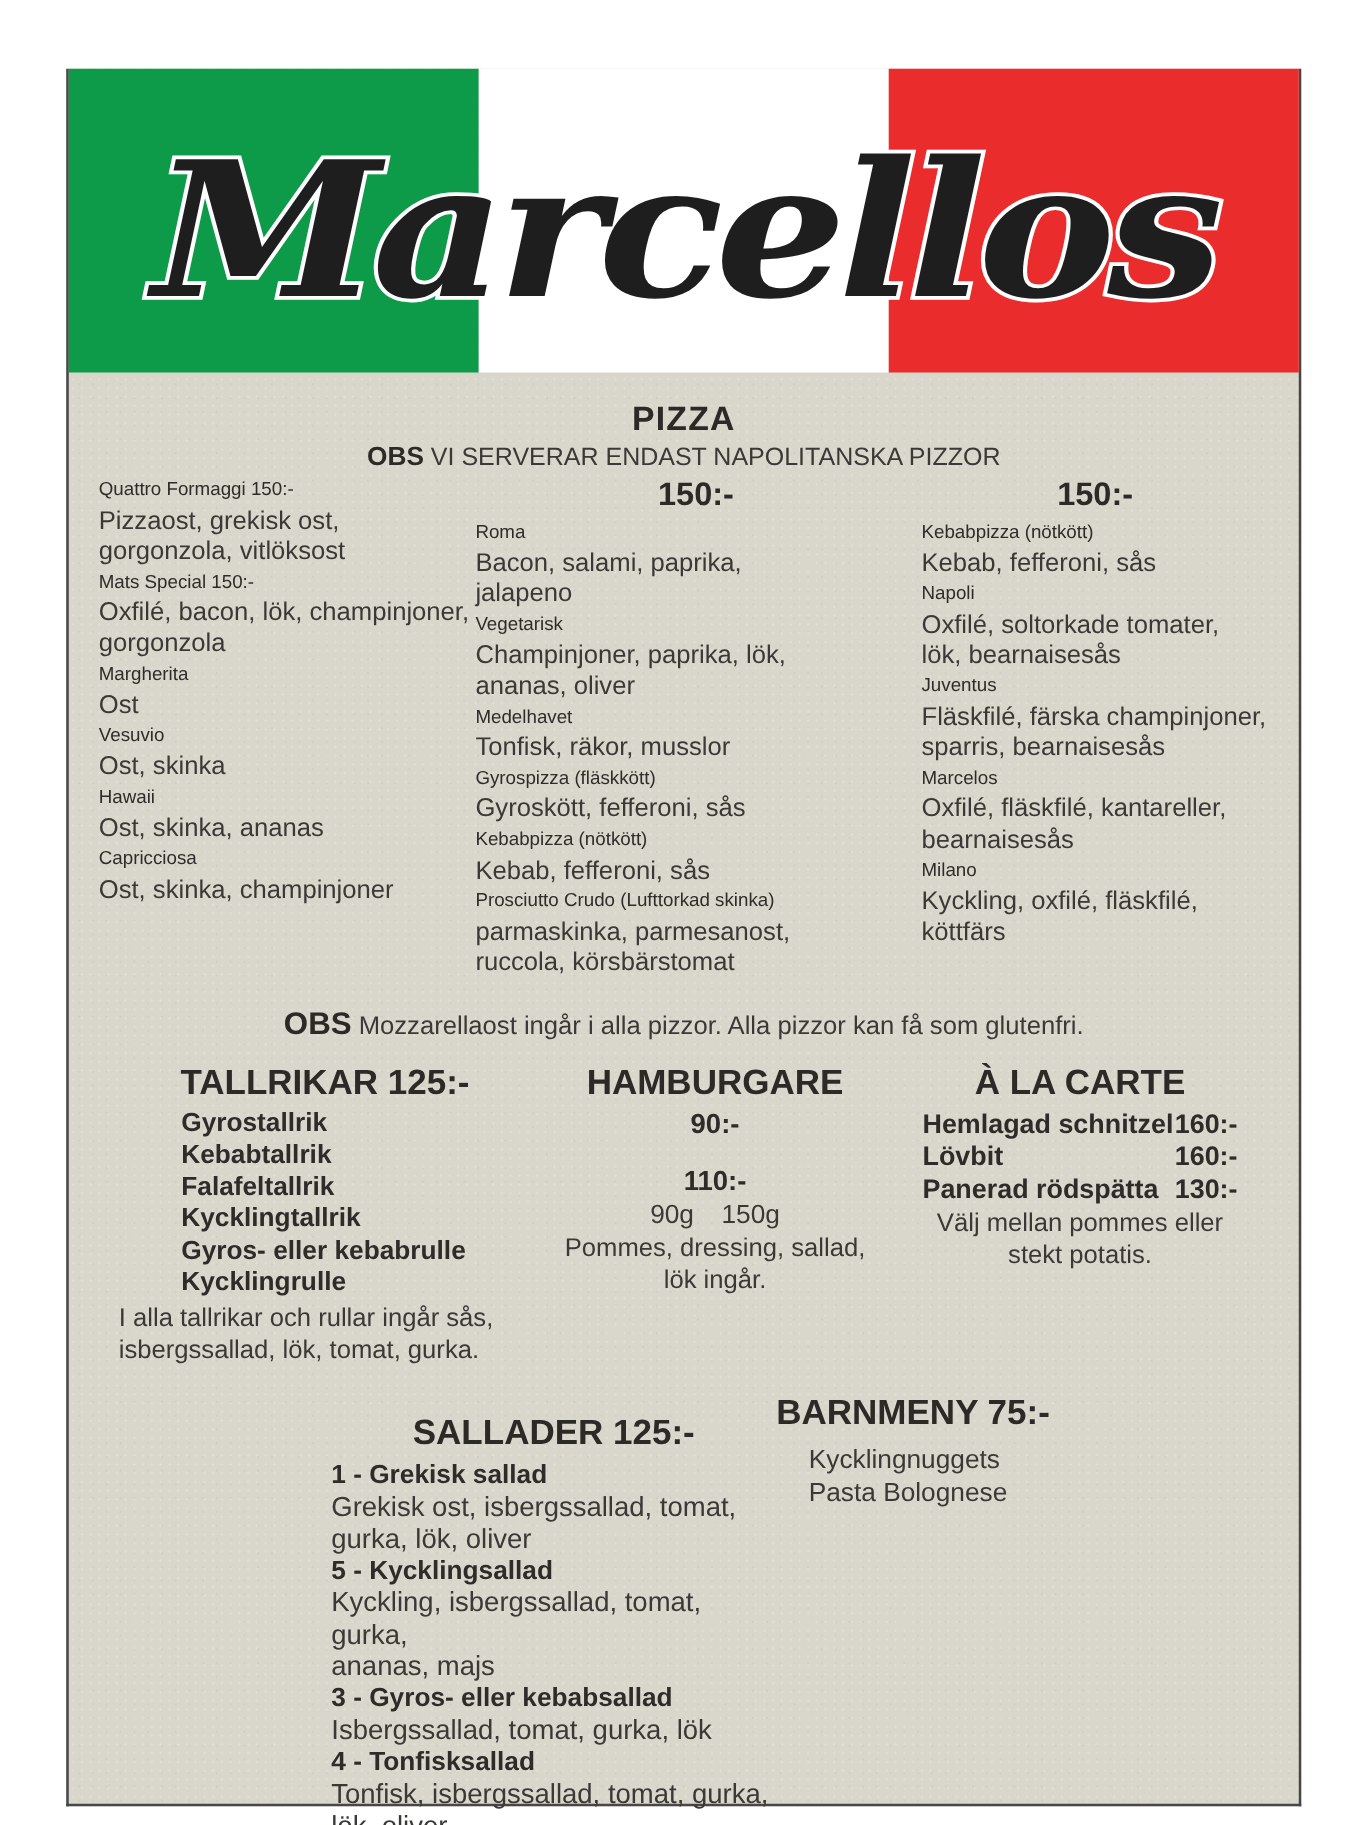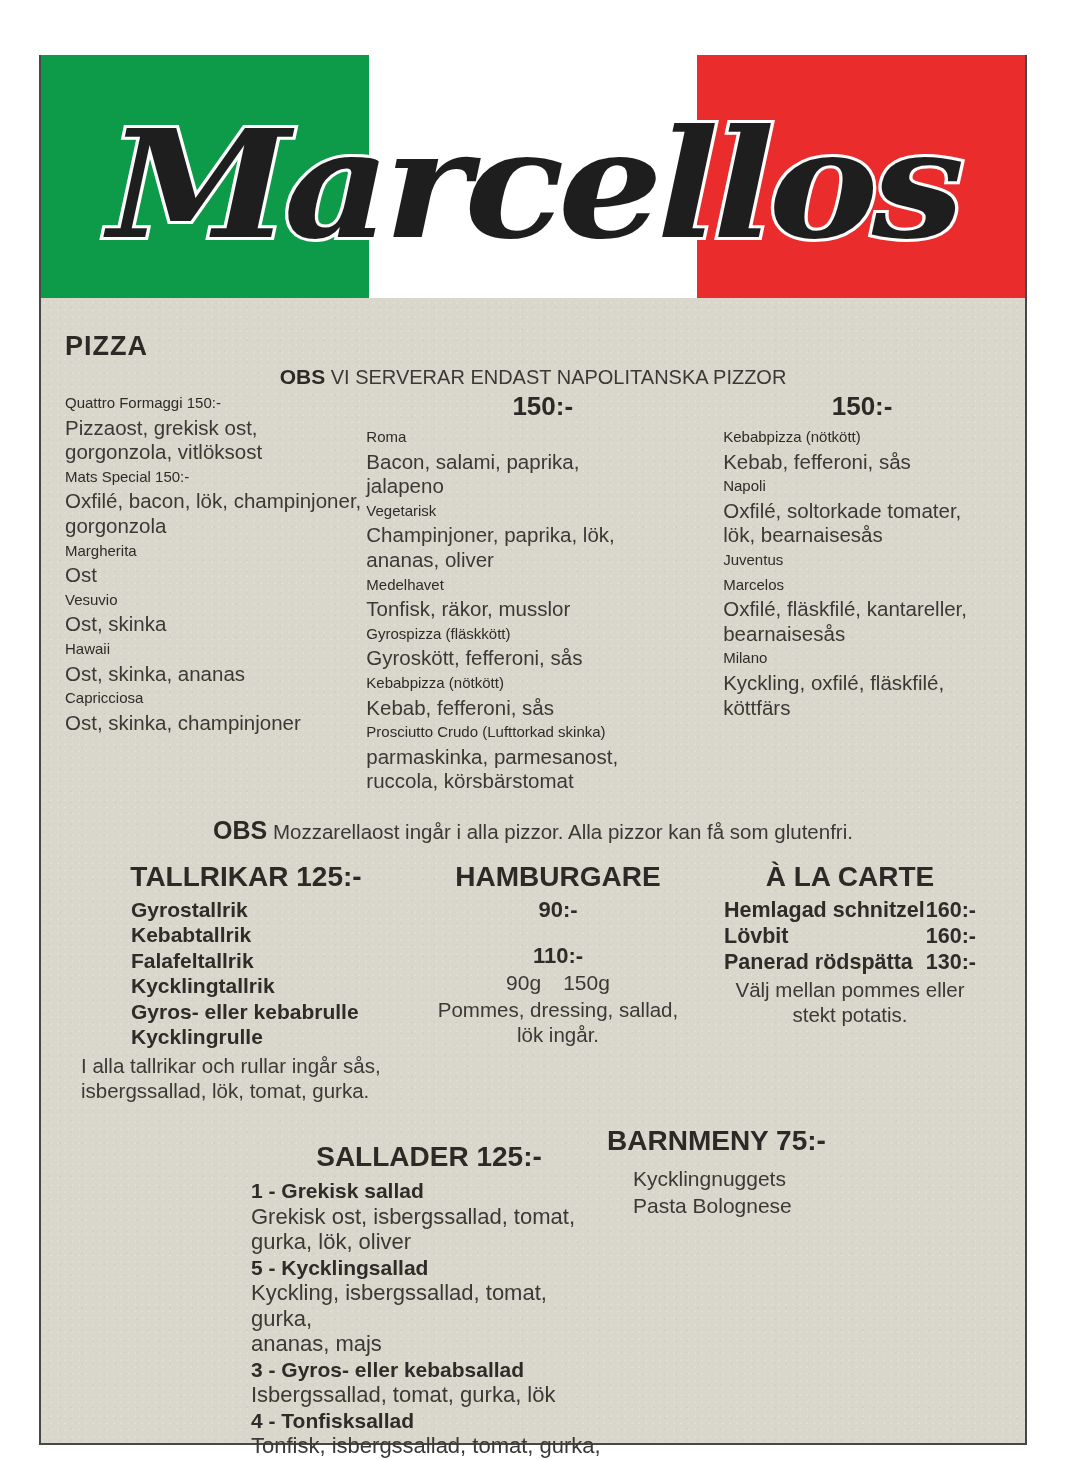--- a/index.html
+++ b/index.html
@@ -5,21 +5,21 @@
   * { margin:0; padding:0; box-sizing:border-box; }
   html,body { background:#ffffff; }
   body {
     width:1080px; height:1460px;
     font-family:"Liberation Sans","DejaVu Sans",sans-serif;
     color:#3b3935;
   }
   .page { position:relative; width:1080px; height:1460px; background:#ffffff; overflow:hidden; }
 
   .card {
-    position:absolute; left:39px; top:55px; width:988px; height:1390px;
+    position:absolute; left:53px; top:55px; width:988px; height:1390px;
     background-color:#d9d6cc;
     background-image:
       radial-gradient(rgba(255,255,255,.20) 1px, transparent 1px),
       radial-gradient(rgba(110,104,88,.07) 1px, transparent 1px);
     background-size:7px 7px, 11px 11px;
     background-position:0 0, 3px 5px;
     border:2px solid #474747;
     border-top:none;
   }
 
@@ -33,21 +33,21 @@
   .logo-text {
     font-family:"DejaVu Serif","Liberation Serif",serif;
     font-style:italic; font-weight:bold;
     fill:#1e1e1e; stroke:#ffffff; stroke-width:6px; paint-order:stroke;
     letter-spacing:-6px;
   }
 
   
   .menu-body { padding:16px 24px 20px; }
 
-  .pizza-title { text-align:left; font-size:27px; font-weight:bold; color:#2b2a26; letter-spacing:1px; margin-top:17px; }
+  .pizza-title { text-align:center; font-size:27px; font-weight:bold; color:#2b2a26; letter-spacing:1px; margin-top:6px; }
   .notice { text-align:center; font-size:20px; color:#3b3935; margin-top:3px; }
   .notice b { font-size:21px; color:#2b2a26; }
 
   .pizza-grid { display:flex; margin-top:2px; }
   .pz-col-0 { width:305px; }
   .pz-col-1 { width:362px; margin-left:4px; }
   .pz-col-2 { width:285px; margin-left:4px; }
   .price-header { text-align:center; font-size:26px; font-weight:bold; color:#2b2a26; margin-bottom:3px; }
   .pz-name { font-weight:normal; font-size:15px; line-height:24.6px; color:#2e2c29; white-space:nowrap; }
   .pz-desc { font-size:20.5px; line-height:24.6px; white-space:pre-line; }
@@ -149,20 +149,22 @@
         </div>
 
         <div class="pz-col-2">
           <div class="price-header">150:-</div>
           <div class="pz-name">Kebabpizza (nötkött)</div>
           <div class="pz-desc">Kebab, fefferoni, sås</div>
           <div class="pz-name">Napoli</div>
           <div class="pz-desc">Oxfilé, soltorkade tomater,
 lök, bearnaisesås</div>
           <div class="pz-name">Juventus</div>
+          <div class="pz-desc">Fläskfilé, färska champinjoner,
+sparris, bearnaisesås</div>
           <div class="pz-name">Marcelos</div>
           <div class="pz-desc">Oxfilé, fläskfilé, kantareller,
 bearnaisesås</div>
           <div class="pz-name">Milano</div>
           <div class="pz-desc">Kyckling, oxfilé, fläskfilé,
 köttfärs</div>
         </div>
       </div>
 
       <div class="obs-footer">

